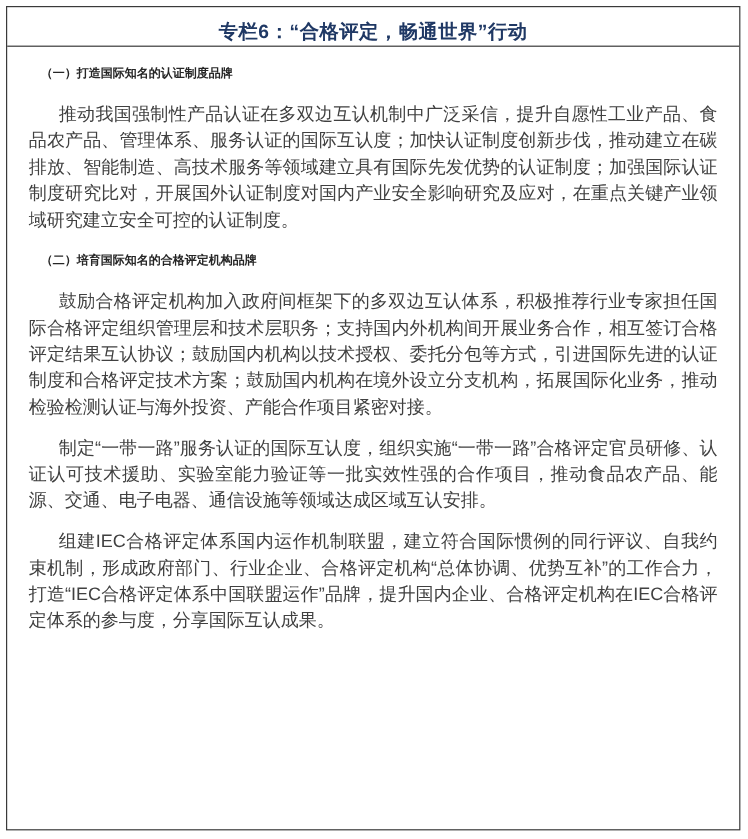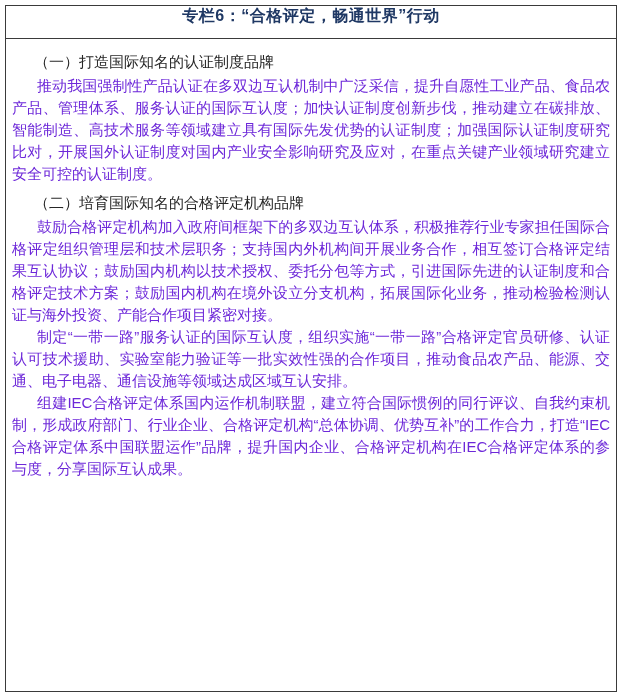--- a/index.html
+++ b/index.html
@@ -18,46 +18,46 @@
     height: 687px;
     box-sizing: border-box;
     border: 1px solid #3a3a3a;
     background: #ffffff;
   }
   .panel-header {
     box-sizing: border-box;
     height: 33px;
     border-bottom: 1px solid #3a3a3a;
     display: flex;
-    align-items: flex-start;
+    align-items: flex-end;
     justify-content: center;
   }
   .panel-title {
     font-size: 16px;
     font-weight: bold;
     color: #1f3864;
     letter-spacing: 0.5px;
   }
   .panel-body {
     box-sizing: border-box;
     padding: 5px 6px 6px 6px;
     overflow: hidden;
   }
   .section-heading {
     margin: 7px 0 2px 0;
-    font-size: 15px;
-    font-weight: normal;
+    font-size: 10px;
+    font-weight: bold;
     color: #262626;
     text-indent: 22px;
     line-height: 22px;
   }
   .section-body {
-    margin: 0;
+    margin: 12px;
     font-size: 15px;
-    color: #6d28d9;
+    color: #404040;
     line-height: 22px;
     text-indent: 25px;
     text-align: justify;
   }
 </style>
 </head>
 <body>
 
 <div class="panel">
   <div class="panel-header">

